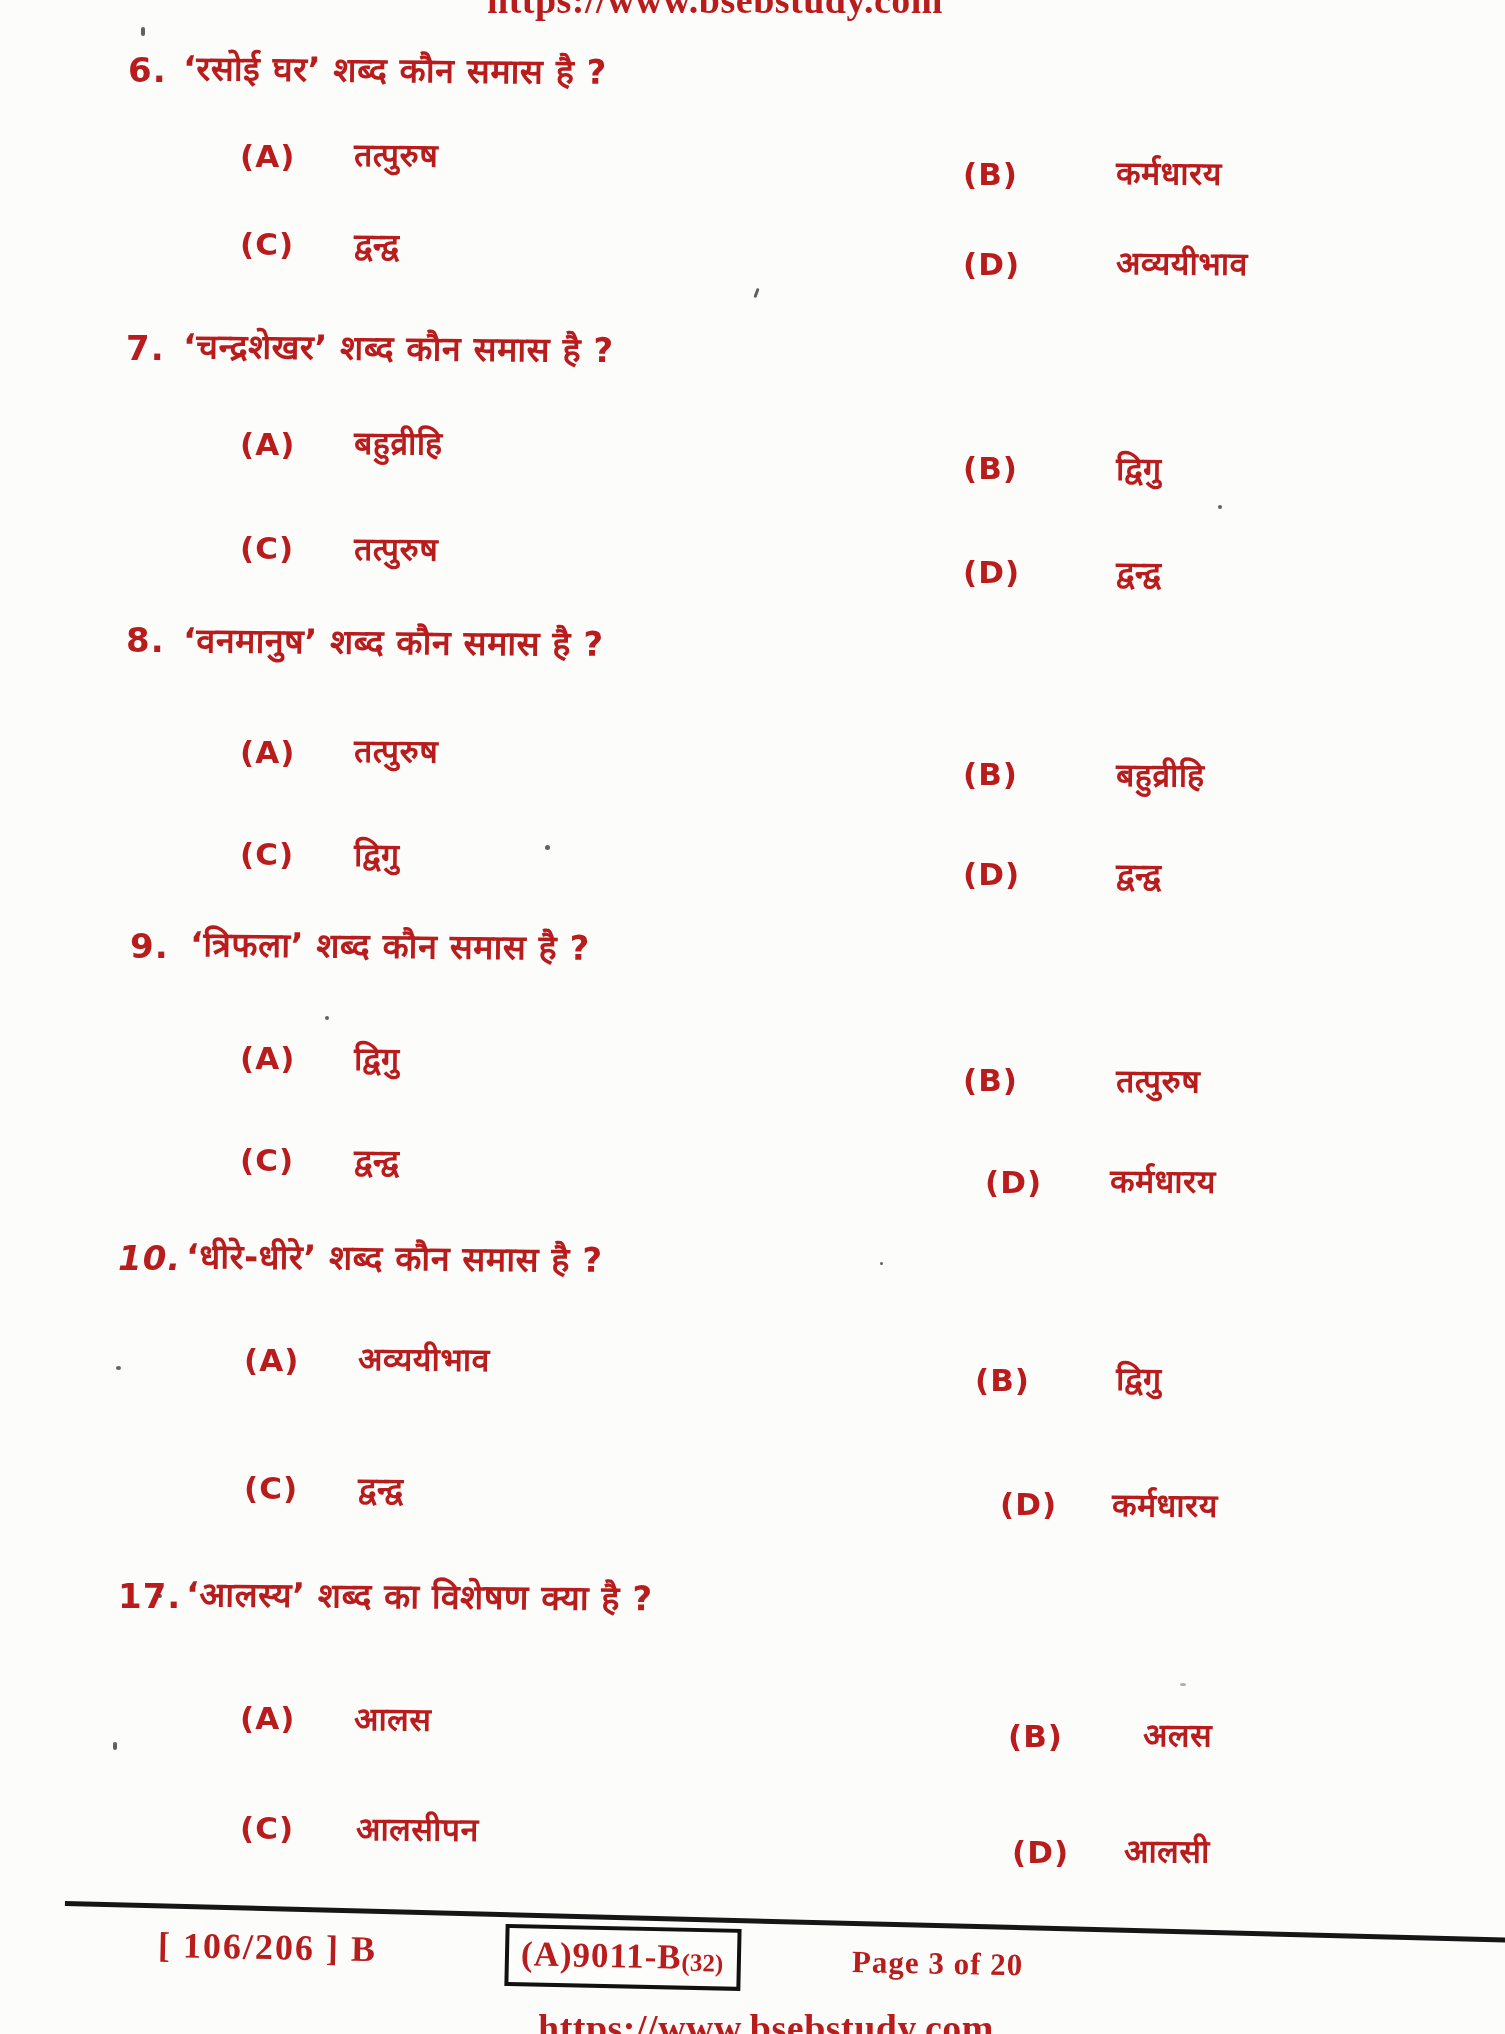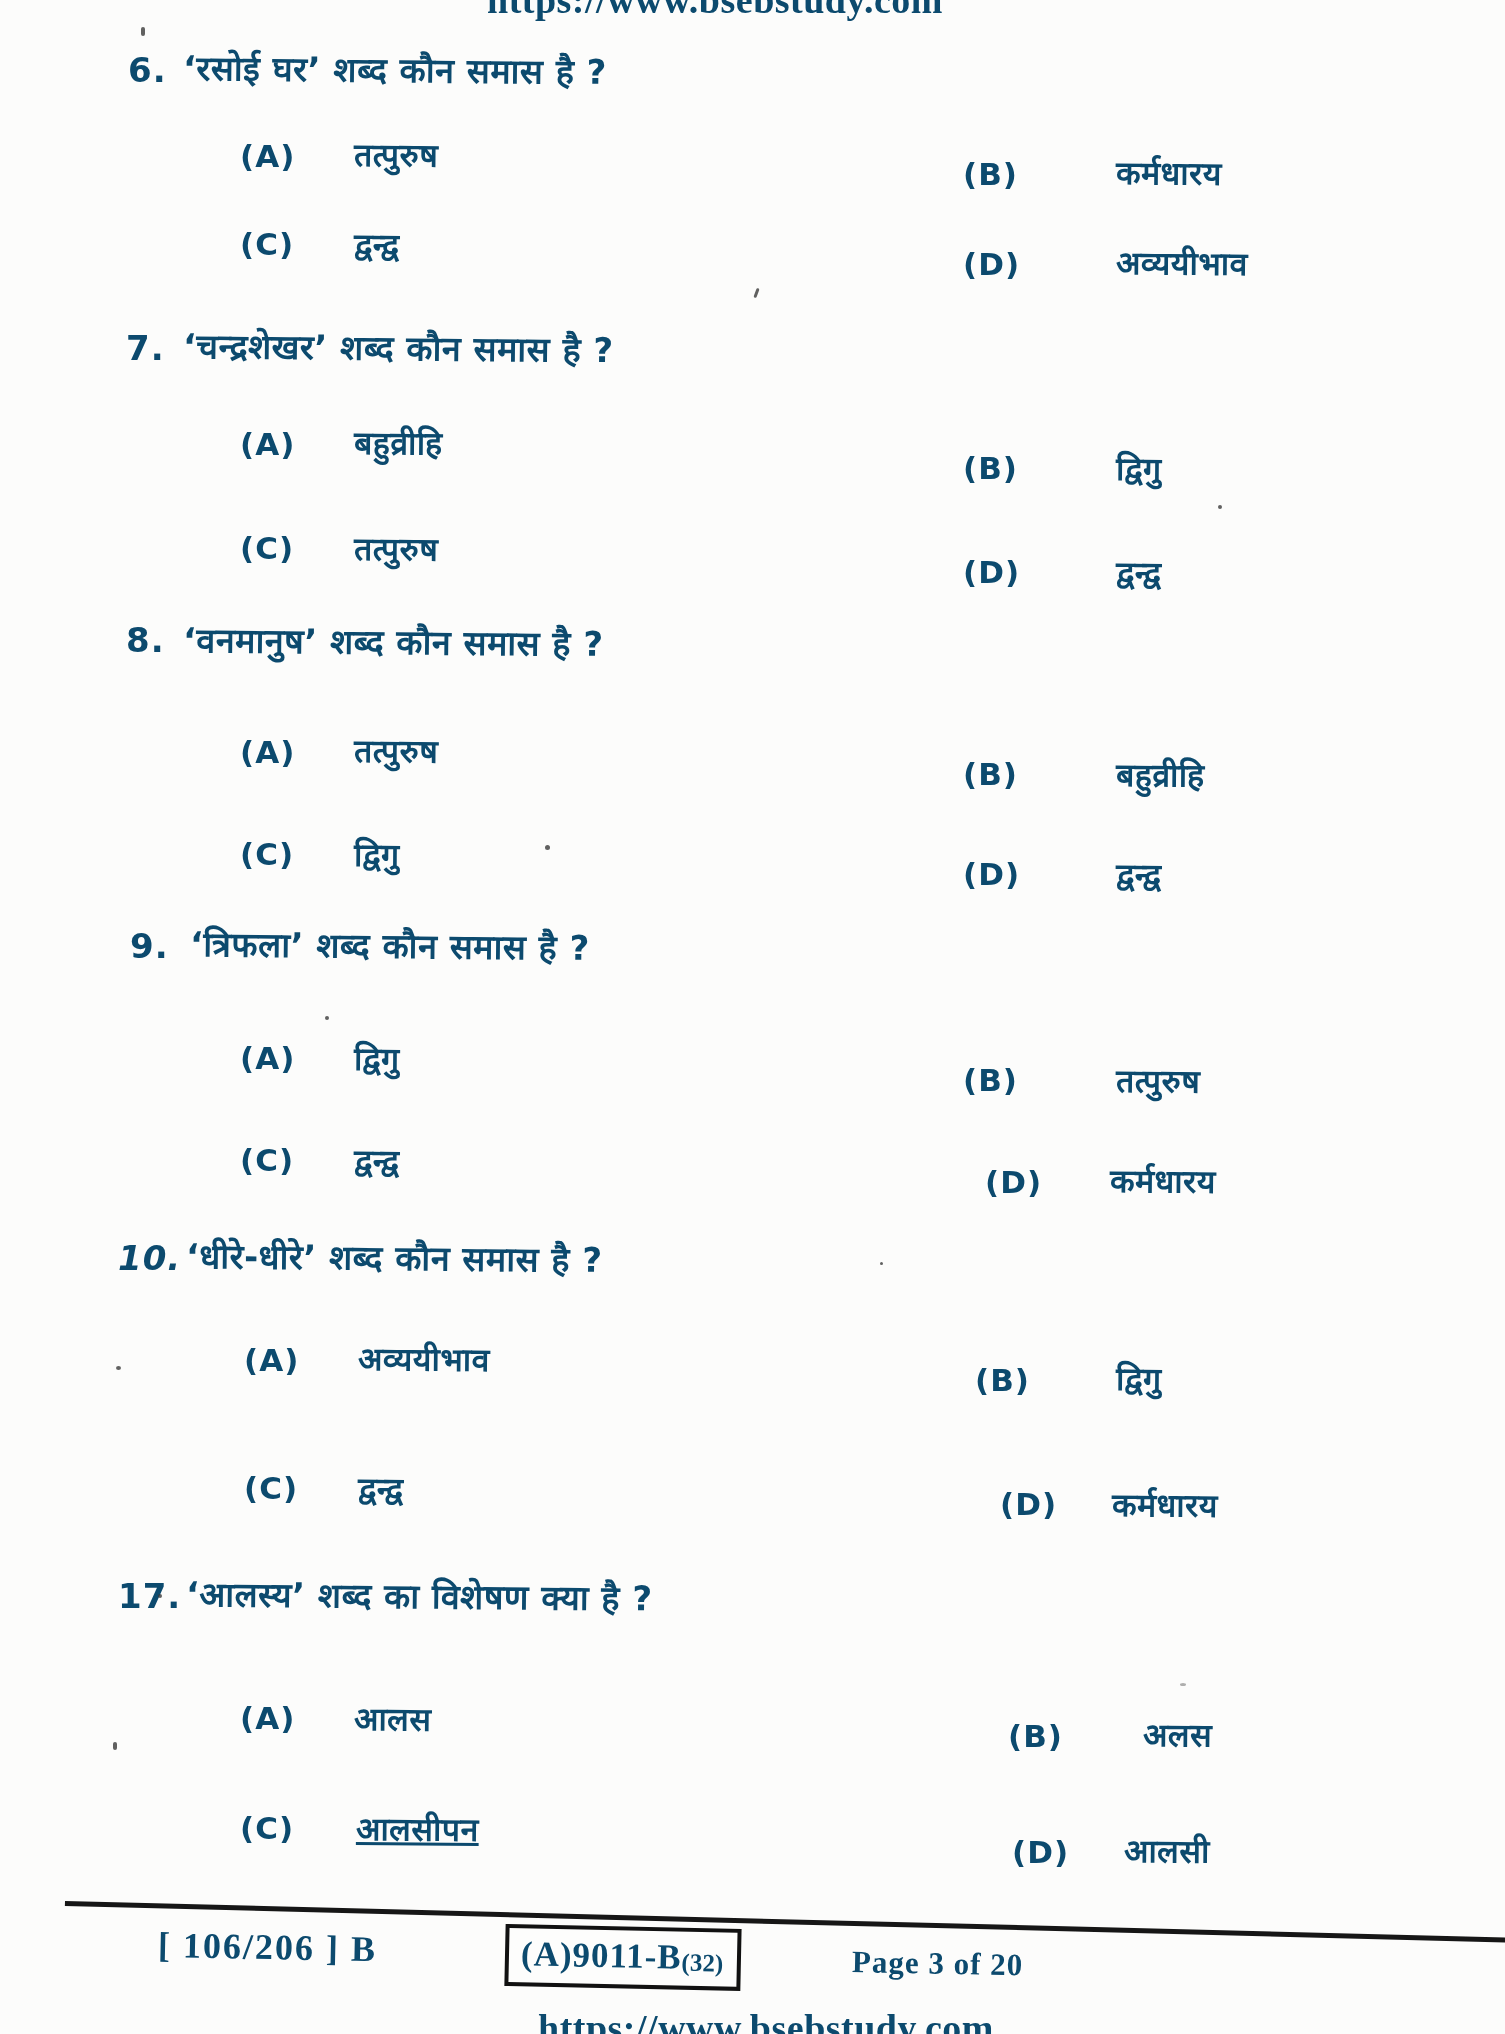--- a/index.html
+++ b/index.html
@@ -1,16 +1,16 @@
 <!DOCTYPE html>
 <html><head>
 <meta charset="utf-8">
 <style>
   html,body{margin:0;padding:0;background:#fcfcfb;}
-  .page{position:relative;width:1505px;height:2034px;overflow:hidden;background:#fcfcfb;color:#0c4a6e;}
+  .page{position:relative;width:1505px;height:2034px;overflow:hidden;background:#fcfcfb;color:#b91c1c;}
   .abs{position:absolute;white-space:nowrap;}
   
   .qnum{font:700 34px "DejaVu Sans",sans-serif;letter-spacing:1px;}
   .qtext{font:700 34px "DejaVu Sans",sans-serif;letter-spacing:.5px;transform:rotate(.55deg);transform-origin:left center;}
   .olabel{font:700 31px "DejaVu Sans",sans-serif;letter-spacing:1px;}
   .otext{font:700 32px "DejaVu Sans",sans-serif;letter-spacing:.5px;transform:rotate(.45deg);transform-origin:left center;}
   
   .url{font:700 38px "Liberation Serif",serif;letter-spacing:.5px;}
   .footer-code{font:700 36px "Liberation Serif",serif;letter-spacing:2px;transform:rotate(1.1deg);transform-origin:left center;}
   .paper-box{border:4px solid #111;padding:6px 14px 8px 12px;transform:rotate(1.2deg);transform-origin:left center;background:#fdfdfc;}
@@ -93,21 +93,21 @@
   </div>
 
   <div>
     <div class="abs qnum" style="left:118px;top:1576px;">17.</div>
     <div class="abs qtext" style="left:186px;top:1570px;">‘आलस्य’ शब्द का विशेषण क्या है ?</div>
     <div class="abs olabel" style="left:240px;top:1700px;">(A)</div>
     <div class="abs otext" style="left:354px;top:1696px;">आलस</div>
     <div class="abs olabel" style="left:1008px;top:1718px;">(B)</div>
     <div class="abs otext" style="left:1124px;top:1712px;margin-left:19px;">अलस</div>
     <div class="abs olabel" style="left:240px;top:1810px;">(C)</div>
-    <div class="abs otext" style="left:356px;top:1806px;text-decoration:underline;">आलसीपन</div>
+    <div class="abs otext" style="left:356px;top:1806px;">आलसीपन</div>
     <div class="abs olabel" style="left:1012px;top:1834px;">(D)</div>
     <div class="abs otext" style="left:1124px;top:1828px;">आलसी</div>
   </div>
 
   <div class="rule" style="left:65px;top:1901px;width:1460px;height:5px;transform:rotate(1.45deg);"></div>
 
   <div class="abs footer-code" style="left:158px;top:1924px;">[ 106/206 ] B</div>
 
   <div class="abs paper-box" style="left:505px;top:1924px;">
     <span class="paper-code">(A)9011-B</span><span class="paper-code-suffix">(32)</span>

